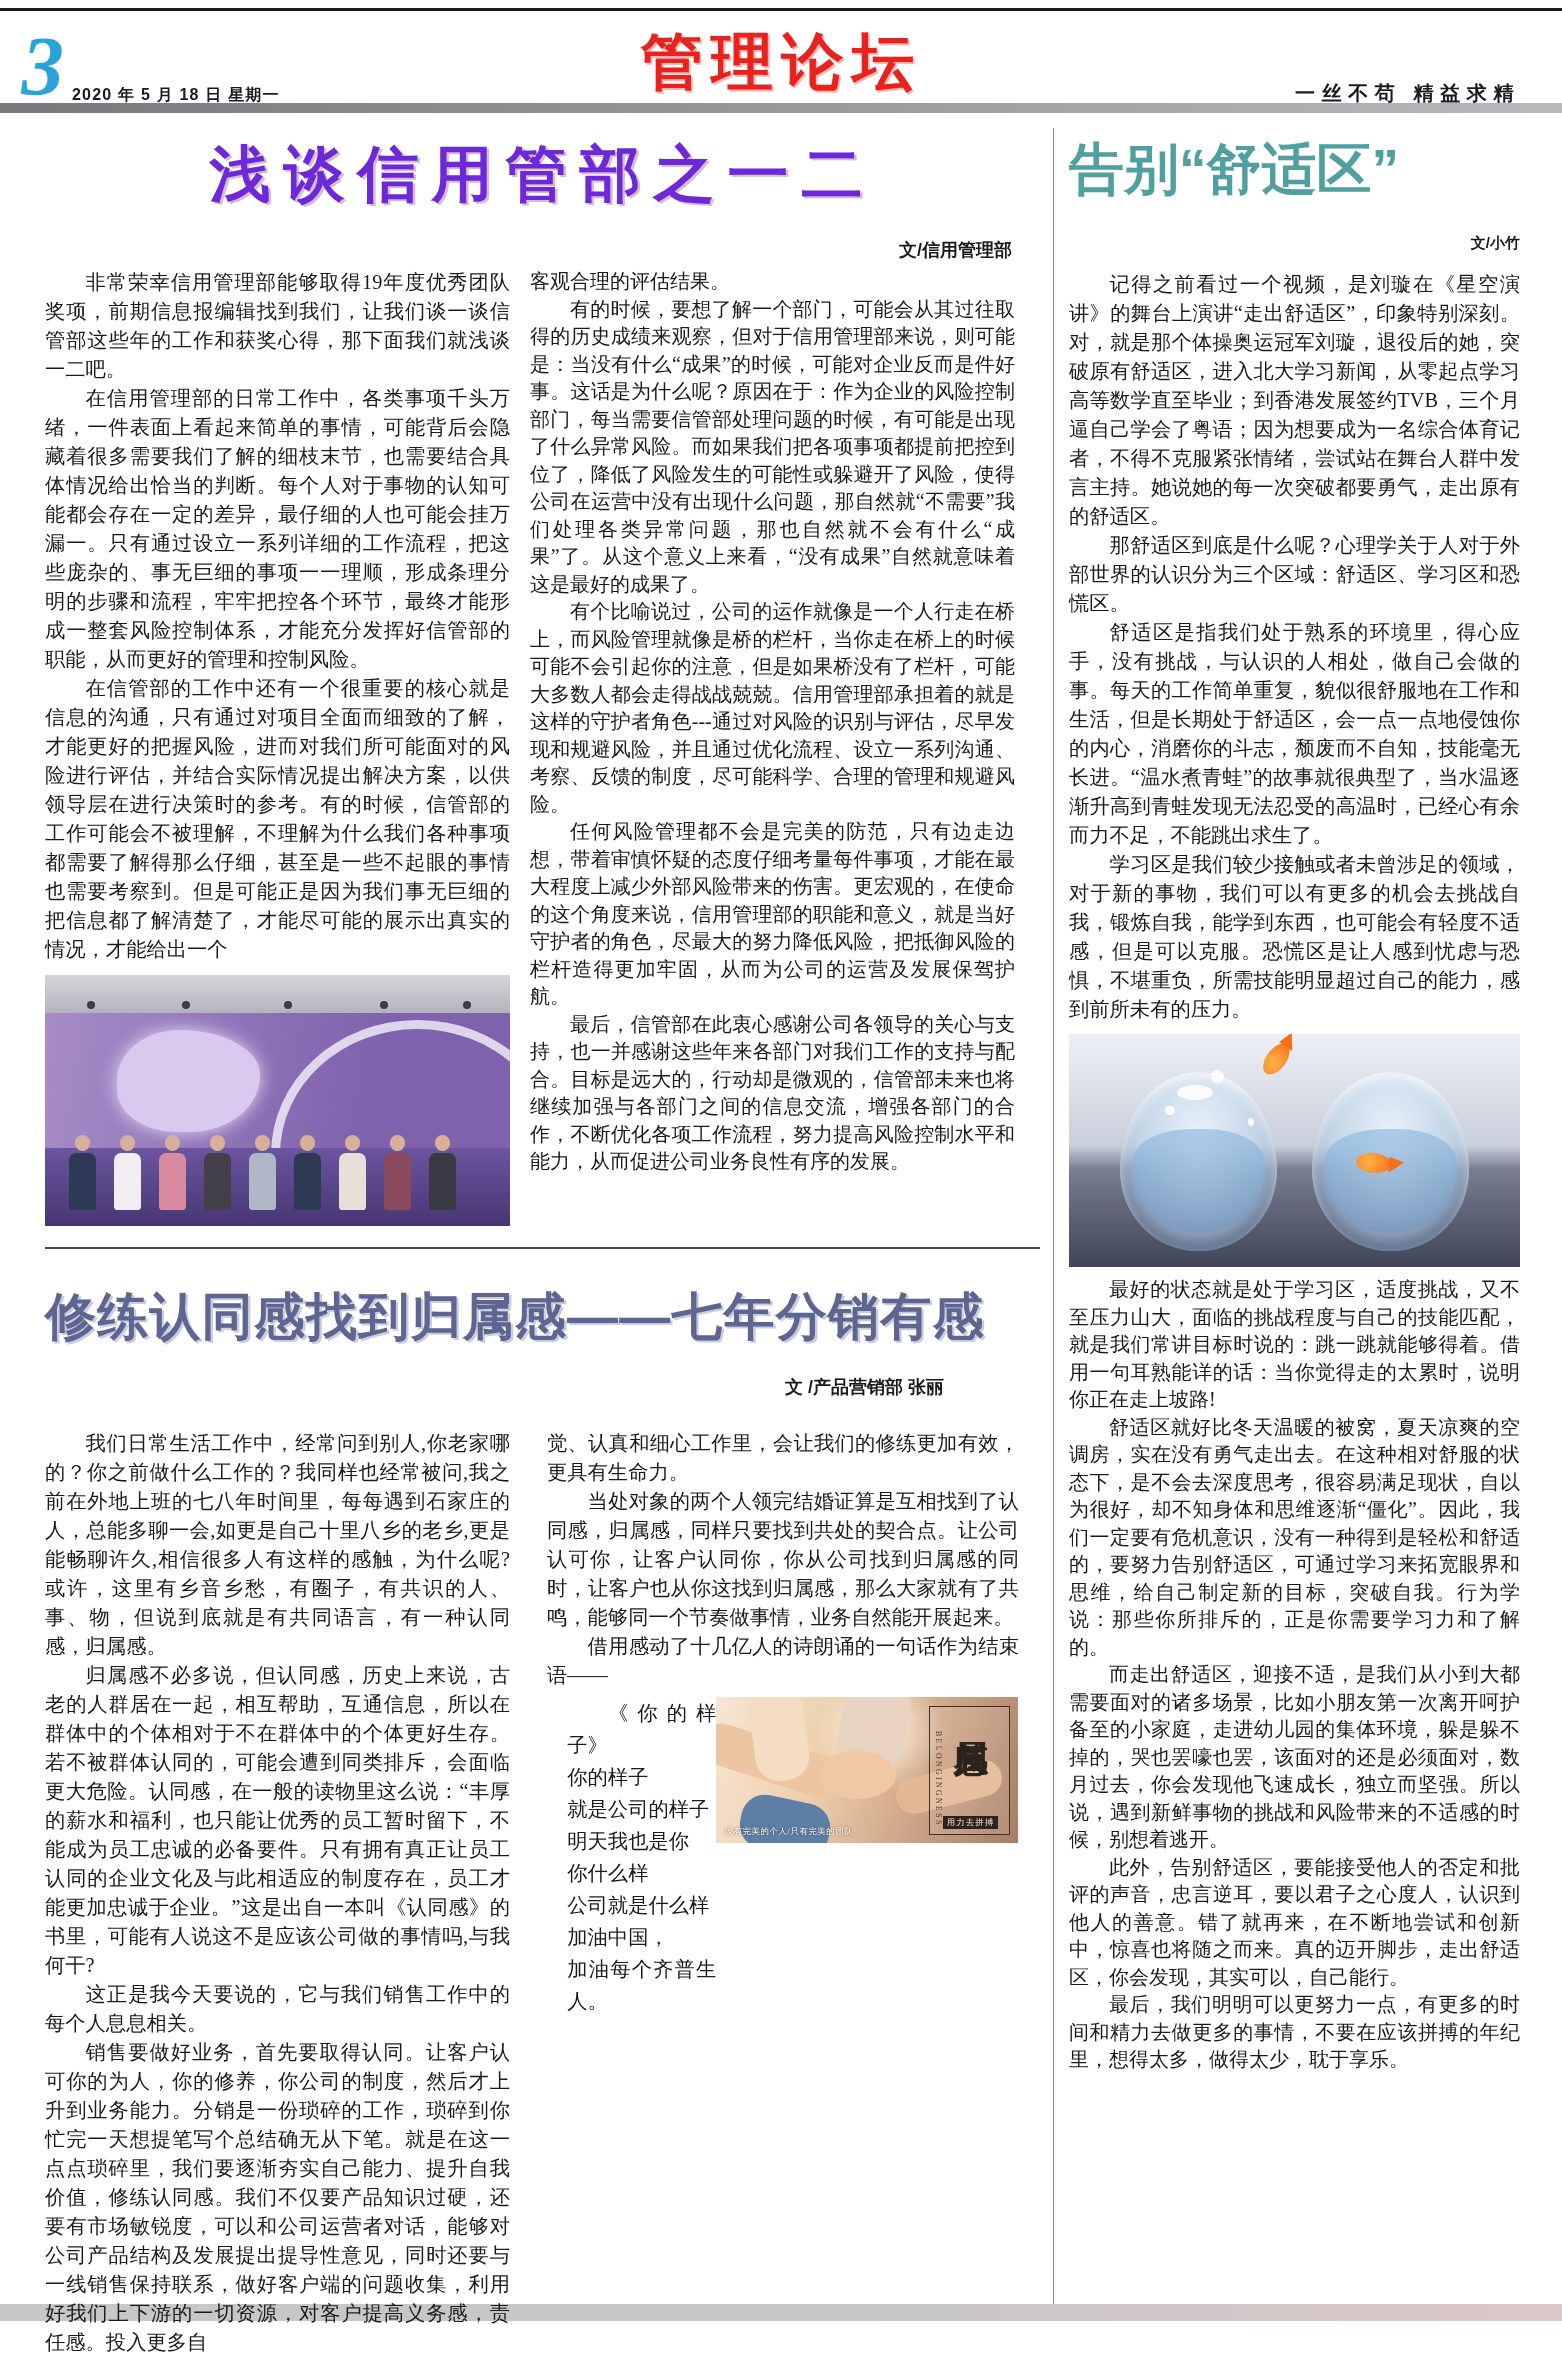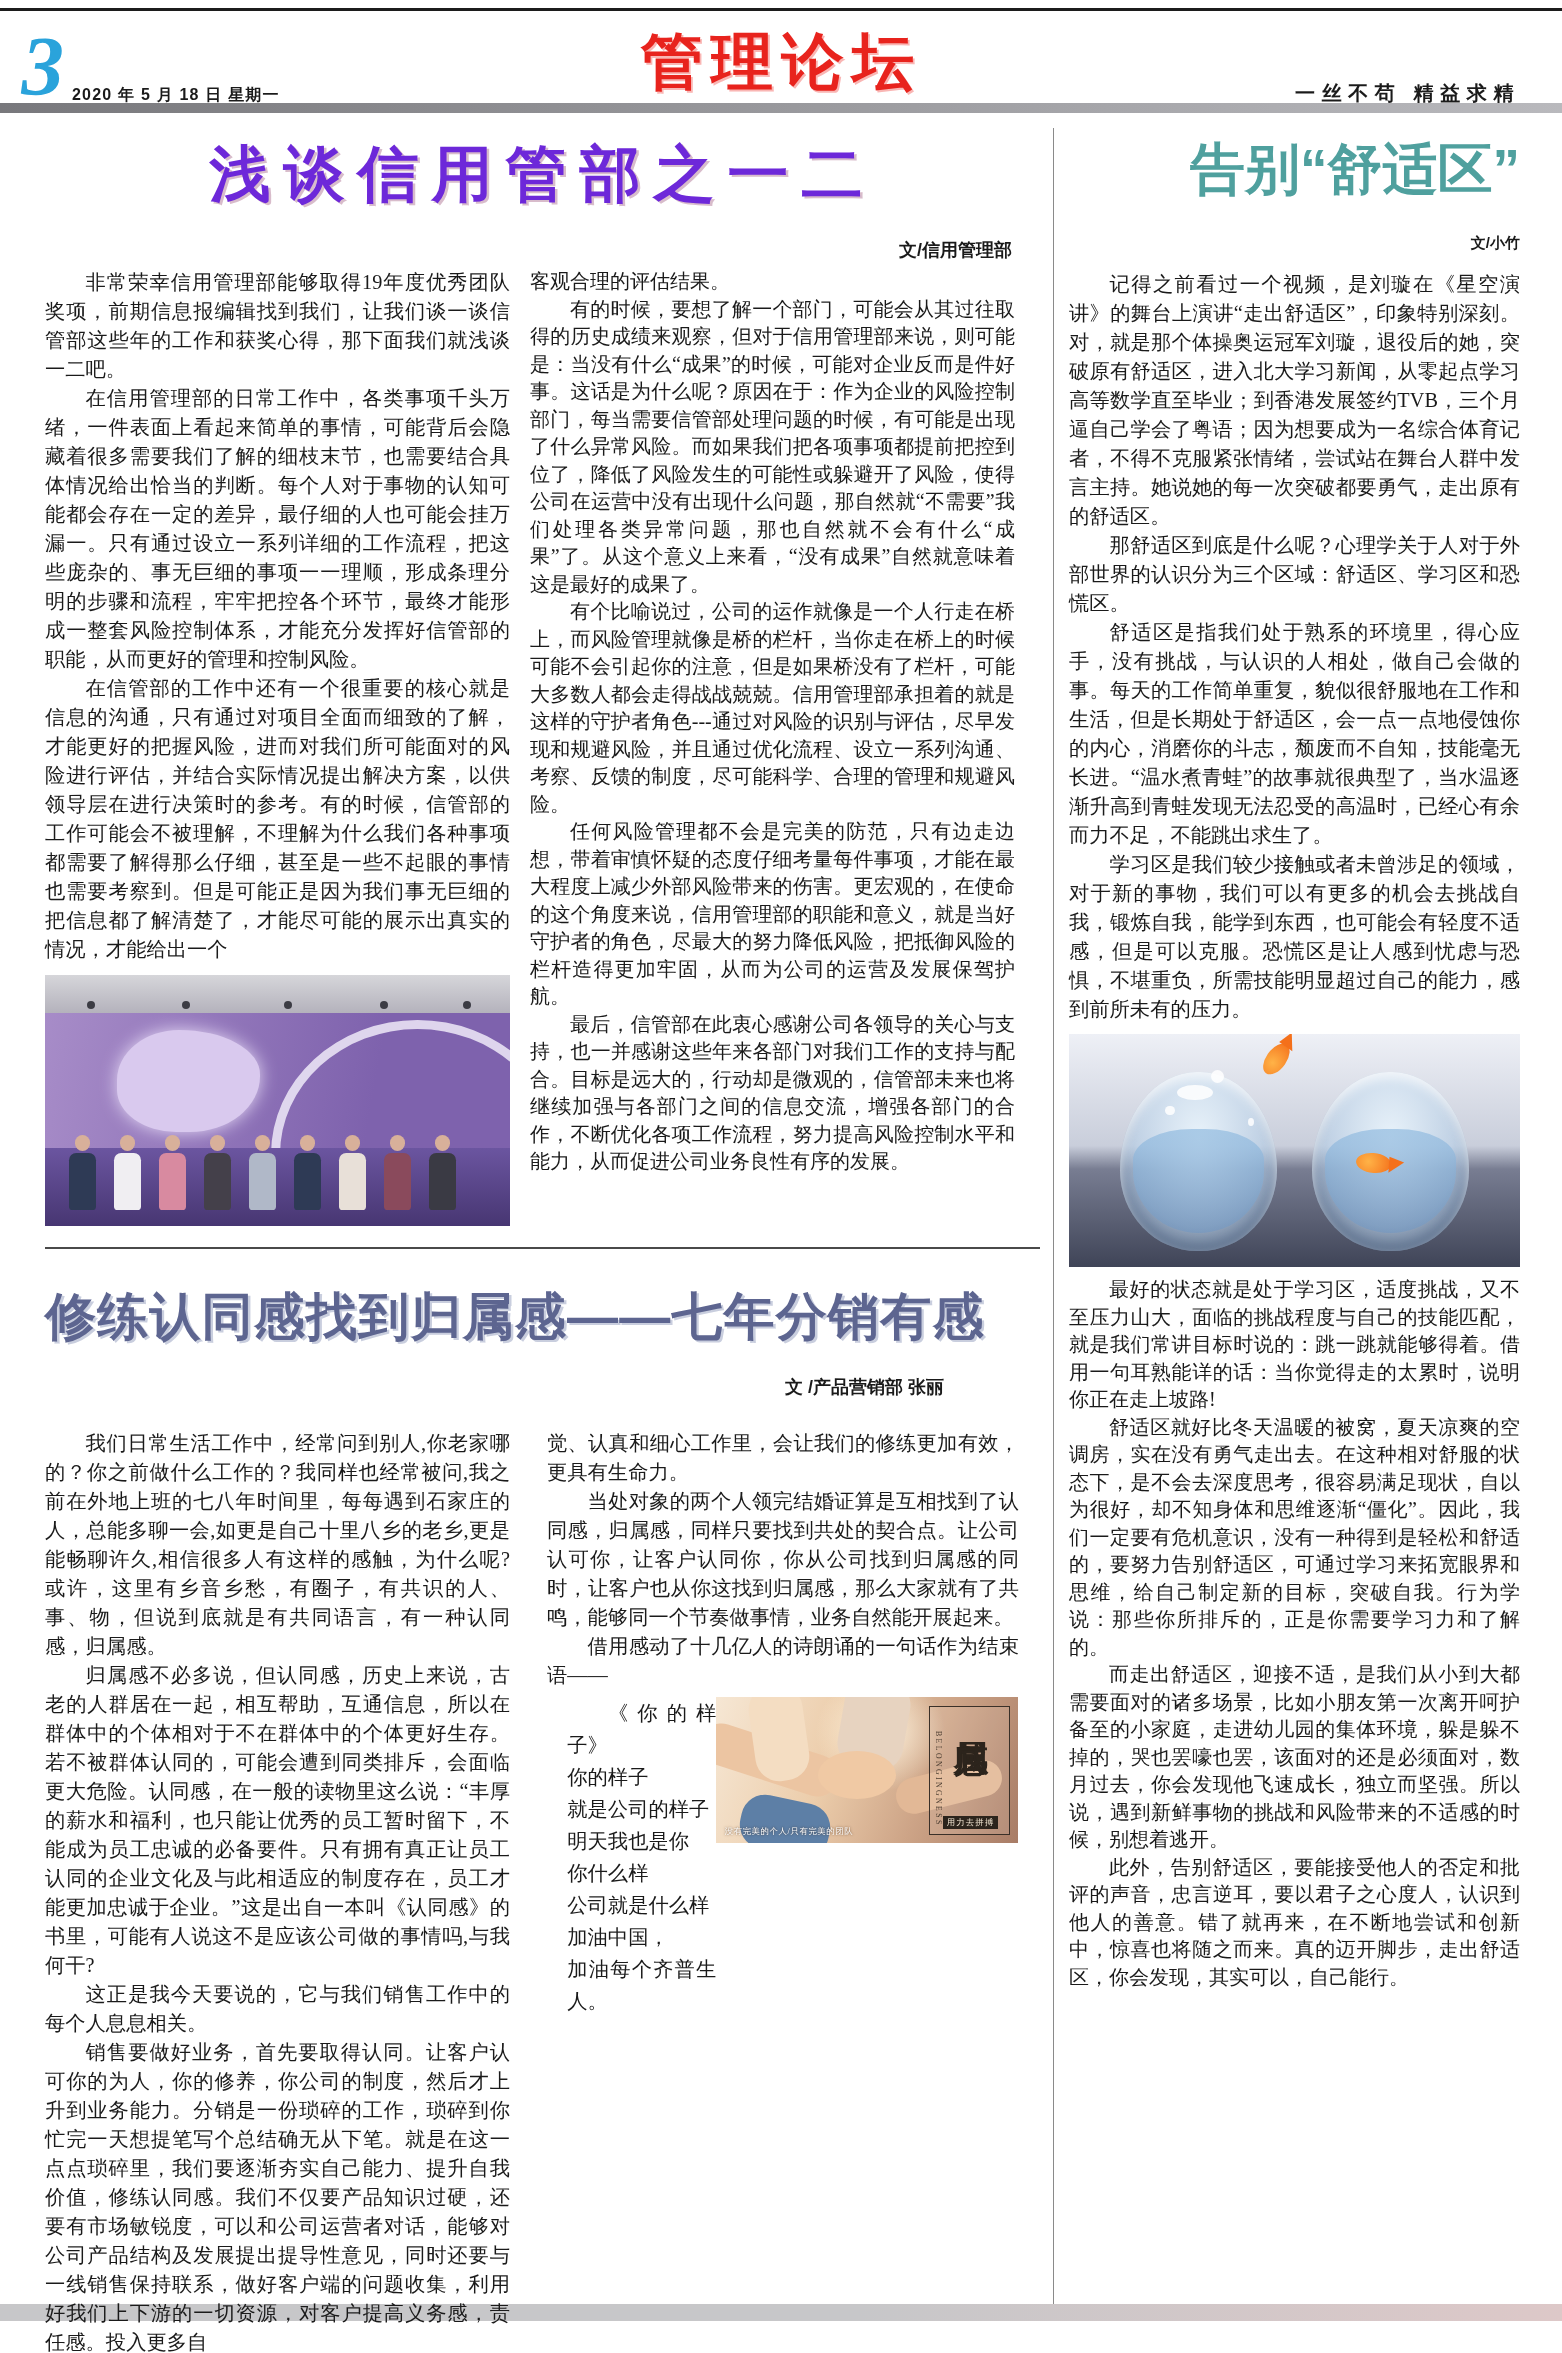--- a/index.html
+++ b/index.html
@@ -38,21 +38,21 @@
   #photo1 .map{position:absolute;top:55px;left:72px;width:143px;height:102px;background:#d9c9ee;
       border-radius:46% 60% 52% 44%/52% 46% 58% 44%;box-shadow:0 0 16.7px #e4d8f4;}
   #photo1 .swoosh{position:absolute;top:45px;right:-54px;width:275px;height:251px;border:9.6px solid #efeaf8;
       border-radius:50%;opacity:.85;}
   #photo1 .floor{position:absolute;bottom:0;left:0;width:100%;height:78px;background:linear-gradient(#6b55a0,#473672);}
   #photo1 .people{position:absolute;bottom:15.5px;left:21.5px;display:flex;gap:13px;}
   .person{width:32px;display:flex;flex-direction:column;align-items:center;}
   .person .head{width:15.5px;height:15.5px;border-radius:50%;background:#d8b09a;}
   .person .torso{width:27.5px;height:57px;border-radius:7.2px 7.2px 3.6px 3.6px;margin-top:2.4px;}
   
-  #a2-title{left:1069px;top:133px;width:451px;text-align:right;font-weight:bold;font-size:55px;color:#4fa09e;}
+  #a2-title{left:1069px;top:133px;width:451px;text-align:left;font-weight:bold;font-size:55px;color:#4fa09e;}
   #a2-byline{left:1069px;top:234px;width:451px;text-align:right;font-weight:bold;font-size:15px;}
   #a2-flow{left:1069px;top:270px;width:451px;}
   #photo2{position:relative;width:451px;height:233px;margin:9.6px 0;overflow:hidden;
       background:linear-gradient(180deg,#eef0f6 0%,#c9cedb 48%,#787d92 58%,#3f4457 100%);}
   .bowl{position:absolute;top:38px;width:157px;height:179px;
       background:radial-gradient(ellipse at 50% 38%,rgba(235,245,252,.95),rgba(165,195,225,.55) 70%,rgba(120,150,185,.6));
       border-radius:50% 50% 50% 50%/56% 56% 46% 46%;box-shadow:inset 0 6px 10.8px rgba(255,255,255,.8),inset 0 -8.4px 13px rgba(60,80,110,.45);}
   .bowl .water{position:absolute;left:8%;top:32%;width:84%;height:58%;
       background:linear-gradient(rgba(150,190,225,.75),rgba(110,150,195,.55));border-radius:45% 45% 50% 50%/30% 30% 60% 60%;}
   #bowl-left{left:51px;}
@@ -196,20 +196,21 @@
       <div class="splash" style="left:108px;top:51px;width:36px;height:15.5px"></div>
       <div class="splash" style="left:142px;top:36px;width:13px;height:13px"></div>
       <div class="splash" style="left:96px;top:72px;width:9.6px;height:9.6px"></div>
       <div class="splash" style="left:179px;top:84px;width:6px;height:8.4px"></div>
     </div>
     <div class="t33">
         <p>最好的状态就是处于学习区，适度挑战，又不至压力山大，面临的挑战程度与自己的技能匹配，就是我们常讲目标时说的：跳一跳就能够得着。借用一句耳熟能详的话：当你觉得走的太累时，说明你正在走上坡路!</p>
         <p>舒适区就好比冬天温暖的被窝，夏天凉爽的空调房，实在没有勇气走出去。在这种相对舒服的状态下，是不会去深度思考，很容易满足现状，自以为很好，却不知身体和思维逐渐“僵化”。因此，我们一定要有危机意识，没有一种得到是轻松和舒适的，要努力告别舒适区，可通过学习来拓宽眼界和思维，给自己制定新的目标，突破自我。行为学说：那些你所排斥的，正是你需要学习力和了解的。</p>
         <p>而走出舒适区，迎接不适，是我们从小到大都需要面对的诸多场景，比如小朋友第一次离开呵护备至的小家庭，走进幼儿园的集体环境，躲是躲不掉的，哭也罢嚎也罢，该面对的还是必须面对，数月过去，你会发现他飞速成长，独立而坚强。所以说，遇到新鲜事物的挑战和风险带来的不适感的时候，别想着逃开。</p>
         <p>此外，告别舒适区，要能接受他人的否定和批评的声音，忠言逆耳，要以君子之心度人，认识到他人的善意。错了就再来，在不断地尝试和创新中，惊喜也将随之而来。真的迈开脚步，走出舒适区，你会发现，其实可以，自己能行。</p>
+        <p>最后，我们明明可以更努力一点，有更多的时间和精力去做更多的事情，不要在应该拼搏的年纪里，想得太多，做得太少，耽于享乐。</p>
       </div>
   </div>
 
   <div id="a3-title" class="abs sans">修练认同感找到归属感——七年分销有感</div>
   <div id="a3-byline" class="abs sans">文 /产品营销部 张丽</div>
 
   <div id="a3-col1" class="col t34">
       <p>我们日常生活工作中，经常问到别人,你老家哪的？你之前做什么工作的？我同样也经常被问,我之前在外地上班的七八年时间里，每每遇到石家庄的人，总能多聊一会,如更是自己十里八乡的老乡,更是能畅聊许久,相信很多人有这样的感触，为什么呢? 或许，这里有乡音乡愁，有圈子，有共识的人、事、物，但说到底就是有共同语言，有一种认同感，归属感。</p>
       <p>归属感不必多说，但认同感，历史上来说，古老的人群居在一起，相互帮助，互通信息，所以在群体中的个体相对于不在群体中的个体更好生存。若不被群体认同的，可能会遭到同类排斥，会面临更大危险。认同感，在一般的读物里这么说：“丰厚的薪水和福利，也只能让优秀的员工暂时留下，不能成为员工忠诚的必备要件。只有拥有真正让员工认同的企业文化及与此相适应的制度存在，员工才能更加忠诚于企业。”这是出自一本叫《认同感》的书里，可能有人说这不是应该公司做的事情吗,与我何干?</p>
       <p>这正是我今天要说的，它与我们销售工作中的每个人息息相关。</p>

